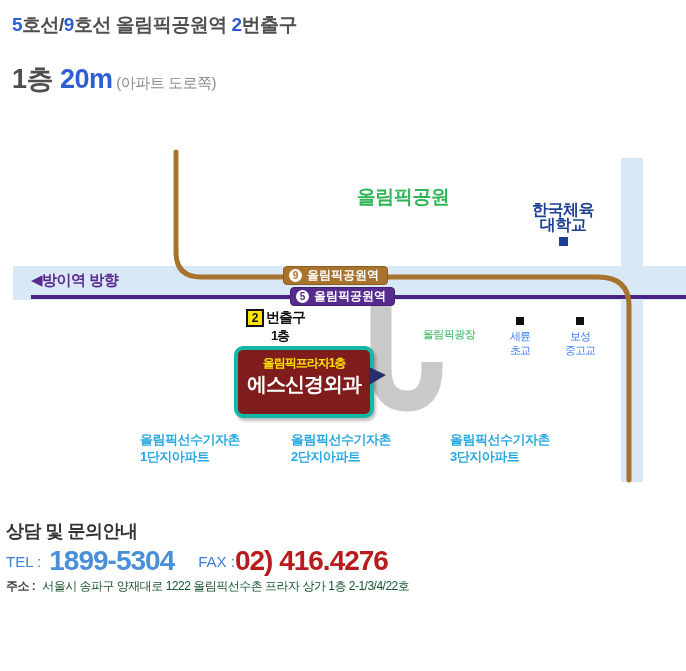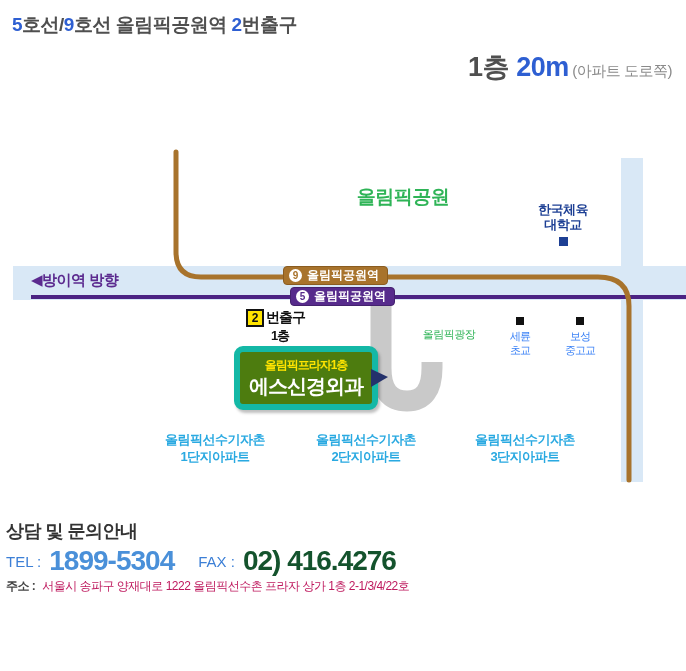--- a/index.html
+++ b/index.html
@@ -4,70 +4,70 @@
 <style>
   html,body{margin:0;padding:0;background:#ffffff;}
   .page{
     position:relative;width:686px;height:671px;background:#ffffff;overflow:hidden;
     font-family:"Liberation Sans","DejaVu Sans",sans-serif;
   }
   
   .hdr{position:absolute;left:12px;top:8px;width:660px;}
   .hdr-l1{font-size:19px;font-weight:bold;color:#4f4f4f;letter-spacing:-0.5px;line-height:34px;}
   .hdr-l1 .blue,.hdr-l2 .blue{color:#2e5fd2;}
-  .hdr-l2{font-size:27px;font-weight:bold;color:#4f4f4f;letter-spacing:-0.5px;line-height:34px;margin-top:8px;text-align:right;}
+  .hdr-l2{font-size:27px;font-weight:bold;color:#4f4f4f;letter-spacing:-0.5px;line-height:34px;margin-top:20px;}
   .hdr-note{font-size:15px;font-weight:normal;color:#8a8a8a;letter-spacing:-0.5px;}
   
   .map{position:absolute;left:13px;top:0;width:686px;height:623px;}
   .road{position:absolute;background:#d9e8f6;}
   .road-h{left:0;top:266px;width:686px;height:34px;}
   .road-v{left:608px;top:158px;width:22px;height:324px;}
   .routes{position:absolute;left:0;top:0;width:686px;height:671px;pointer-events:none;}
   .lbl{position:absolute;text-align:center;letter-spacing:-0.5px;}
   .park{left:330px;top:184px;width:120px;font-size:19px;font-weight:bold;color:#2fb457;}
   .plaza{left:404px;top:327px;width:64px;font-size:11px;font-weight:normal;color:#2fb457;}
-  .univ{left:508px;top:202px;width:84px;font-size:13px;font-weight:bold;color:#1d3f94;line-height:15px;}
+  .univ{left:508px;top:202px;width:84px;font-size:16px;font-weight:bold;color:#1d3f94;line-height:15px;}
   .univ .mark{width:9px;height:9px;background:#1d3f94;margin:5px auto 0 auto;}
   .direction{left:18px;top:271px;width:130px;font-size:15px;font-weight:bold;color:#5b2a8f;text-align:left;}
   .badge{position:absolute;height:19px;border-radius:4px;display:flex;align-items:center;padding:0 8px 0 5px;box-sizing:border-box;}
   .badge .circ{width:13px;height:13px;border-radius:50%;background:#ffffff;font-size:10px;font-weight:bold;
     display:flex;align-items:center;justify-content:center;margin-right:5px;}
   .badge .bname{color:#ffffff;font-size:12px;font-weight:bold;letter-spacing:0;white-space:nowrap;}
   .badge9{left:270px;top:266px;background:#a8732c;border:1px solid #8a5c20;}
   .badge9 .circ{color:#a8732c;}
   .badge5{left:277px;top:287px;background:#572b8c;border:1px solid #44216e;}
   .badge5 .circ{color:#572b8c;}
   .exit{position:absolute;left:233px;top:309px;display:flex;align-items:center;}
   .exit .sq{width:14px;height:14px;background:#ffe400;border:2px solid #111;color:#111;
     font-size:12px;font-weight:bold;display:flex;align-items:center;justify-content:center;}
   .exit .etxt{font-size:14px;font-weight:bold;color:#111;margin-left:2px;letter-spacing:-1px;}
   .exit-floor{position:absolute;left:247px;top:327px;width:40px;text-align:center;font-size:13px;font-weight:bold;color:#111;letter-spacing:-1px;}
-  .bubble{position:absolute;left:221px;top:346px;width:132px;background:#4d7c0f;border:6px solid #14b8a6;
-    border-radius:9px;box-shadow:2px 3px 3px rgba(0,0,0,0.25);text-align:center;padding:5px 0 6px 0;}
+  .bubble{position:absolute;left:221px;top:346px;width:132px;background:#7f1d1d;border:4px solid #14b8a6;
+    border-radius:9px;box-shadow:2px 3px 3px rgba(0,0,0,0.25);text-align:center;padding:5px 0 18px 0;}
   .bubble .b1{font-size:12px;font-weight:bold;color:#ffe400;letter-spacing:-1px;}
   .bubble .b2{font-size:20px;font-weight:bold;color:#ffffff;letter-spacing:-1px;line-height:24px;}
   .bubble .tail{position:absolute;right:-16px;top:17px;width:0;height:0;
     border-top:8px solid transparent;border-bottom:10px solid transparent;border-left:17px solid #24316b;}
   .school{position:absolute;width:60px;text-align:center;}
   .school .mark{width:8px;height:8px;background:#111;margin:0 auto 4px auto;}
   .school .stxt{font-size:11px;font-weight:normal;color:#3b82f6;line-height:14px;letter-spacing:-1px;}
   .school1{left:477px;top:317px;}
   .school2{left:537px;top:317px;}
-  .apt{position:absolute;width:150px;text-align:center;font-size:13px;font-weight:bold;color:#29a9e1;line-height:17px;letter-spacing:-0.5px;top:431px;}
+  .apt{position:absolute;width:150px;text-align:left;font-size:13px;font-weight:bold;color:#29a9e1;line-height:17px;letter-spacing:-0.5px;top:431px;}
   .apt1{left:127px;} .apt2{left:278px;} .apt3{left:437px;}
   
   .contact-heading{position:absolute;left:6px;top:519px;font-size:18px;font-weight:bold;color:#333;letter-spacing:-0.5px;}
   .telrow{position:absolute;left:6px;top:545px;display:flex;align-items:center;}
   .tel-label{font-size:15px;color:#3c7fd6;letter-spacing:0;}
   .tel-num{font-size:28px;font-weight:bold;color:#4a90d9;letter-spacing:-1px;margin-left:8px;}
   .fax-label{font-size:15px;color:#3c7fd6;margin-left:24px;text-align:center;}
-  .fax-num{font-size:28px;font-weight:bold;color:#14532d;letter-spacing:-1px;margin-left:8px;}
+  .fax-num{font-size:28px;font-weight:bold;color:#b91c1c;letter-spacing:-1px;}
   .addrrow{position:absolute;left:6px;top:578px;font-size:12px;letter-spacing:-0.5px;}
   .addr-label{font-weight:bold;color:#444;}
-  .addr-text{color:#be185d;margin-left:4px;}
+  .addr-text{color:#14532d;margin-left:4px;}
 </style>
 </head>
 <body>
 
 <div class="page">
 
   <div class="hdr">
     <div class="hdr-l1"><span class="blue">5</span><span>호선/</span><span class="blue">9</span><span>호선 올림픽공원역 </span><span class="blue">2</span><span>번출구</span></div>
     <div class="hdr-l2"><span>1층 </span><span class="blue">20m</span><span class="hdr-note"> (아파트 도로쪽)</span></div>
   </div>

